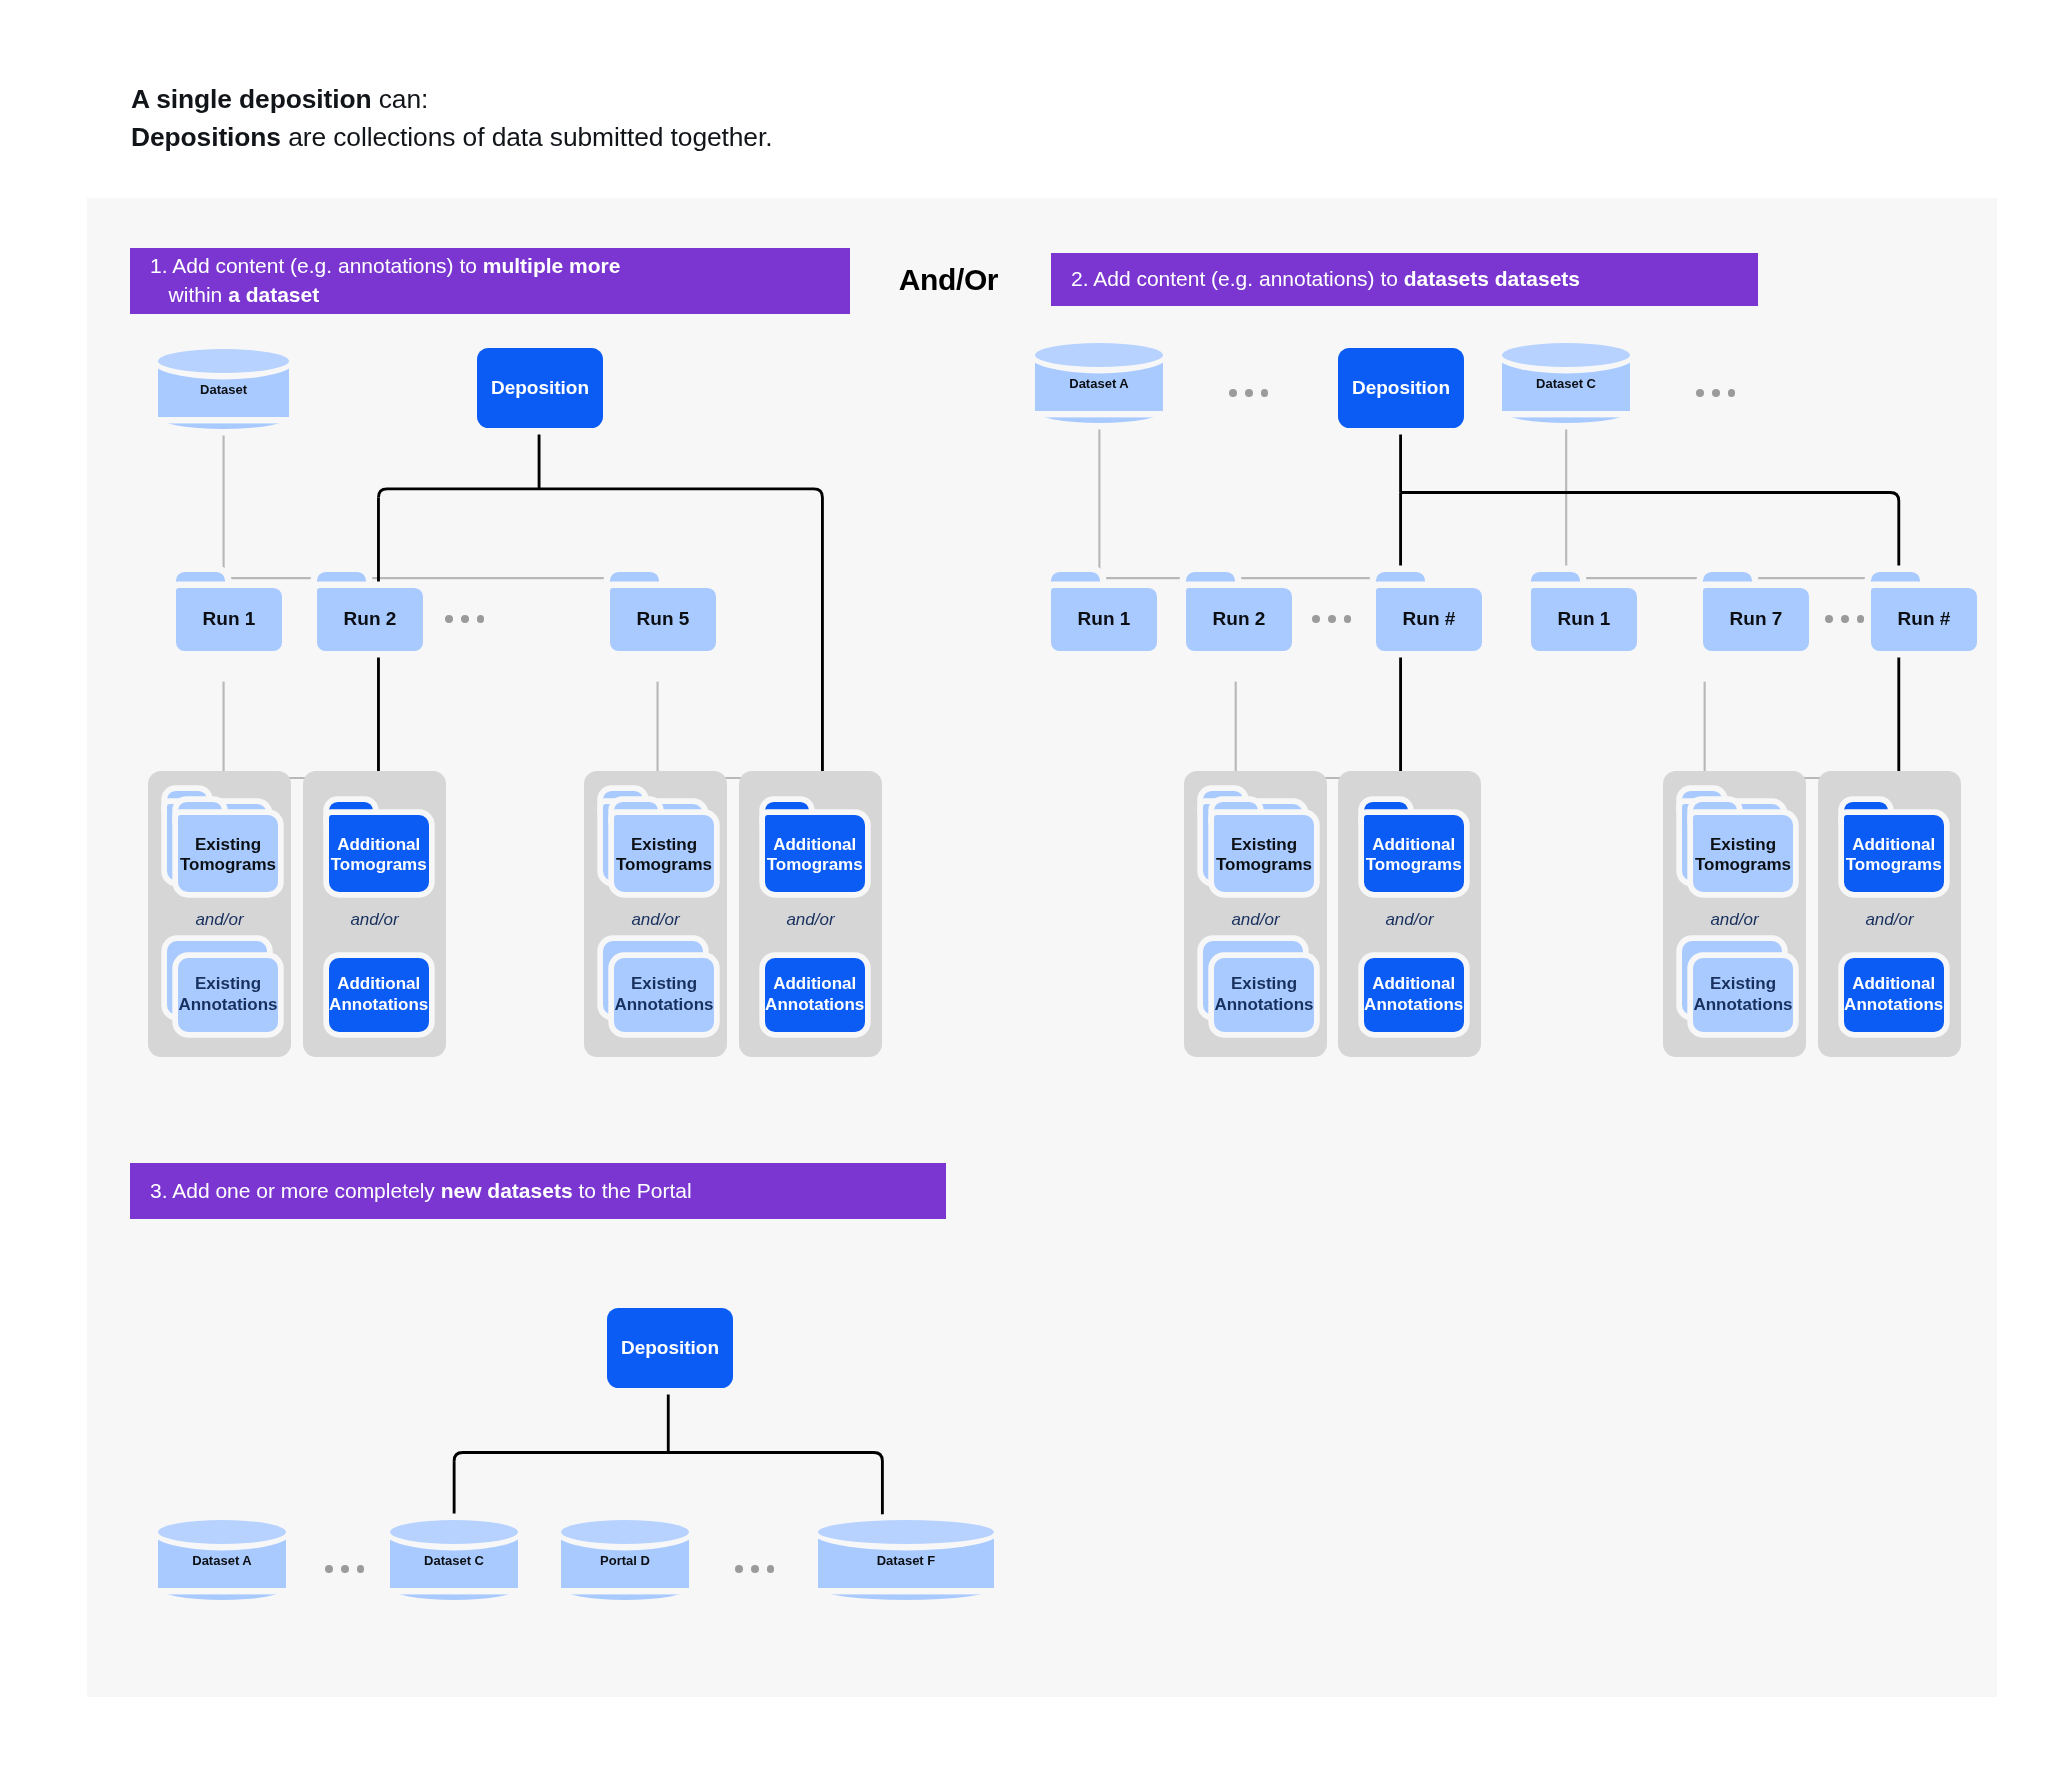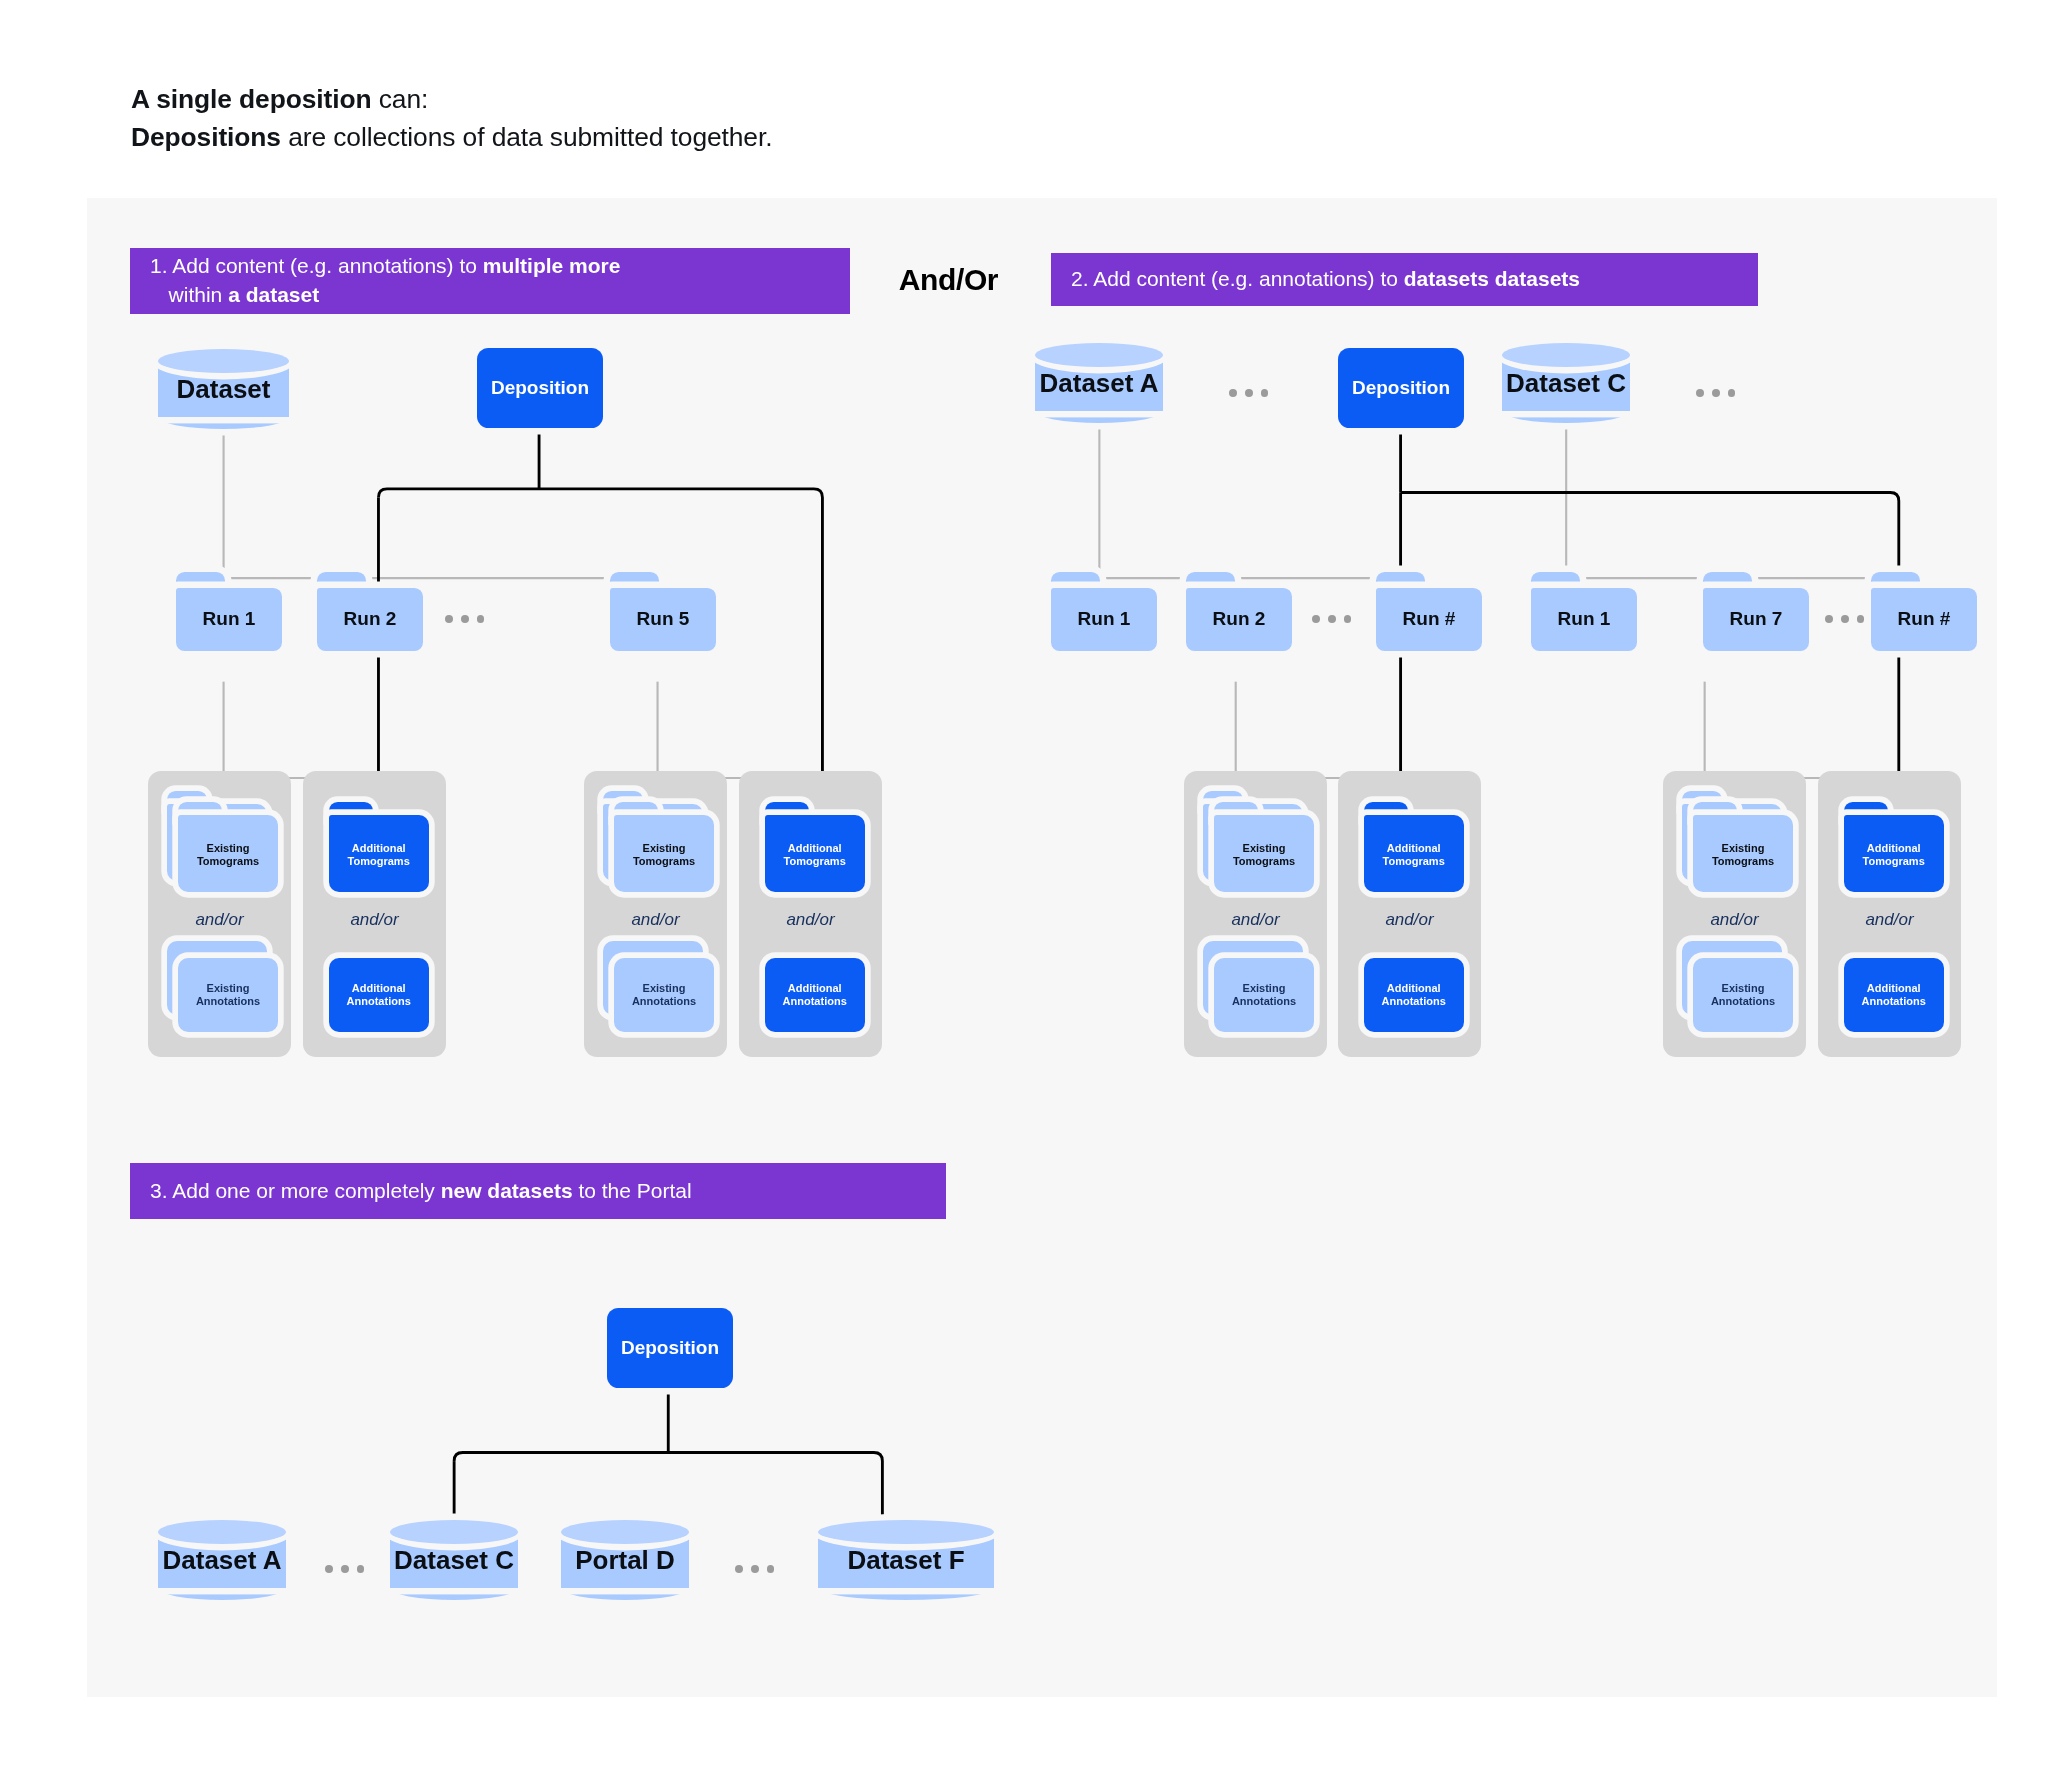--- a/index.html
+++ b/index.html
@@ -30,21 +30,21 @@
   
   .cyl{position:absolute;}
   .cyl .body{position:absolute;left:0;top:11.4px;width:100%;height:calc(100% - 23px);
        background:#a9caff;box-shadow:0 0 0 6.4px #f7f7f7;}
   .cyl .top{position:absolute;left:0;top:0;width:100%;height:24px;border-radius:50%;
        background:#b7d2ff;box-shadow:0 0 0 6.4px #f7f7f7;}
   .cyl .bot{position:absolute;left:0;bottom:0;width:100%;height:24px;border-radius:50%;
        background:#a9caff;box-shadow:0 0 0 6.4px #f7f7f7;}
   .cyl .lbl{position:absolute;left:0;top:0;width:100%;height:100%;
        display:flex;align-items:center;justify-content:center;
-       font-size:26px;font-weight:700;color:#0b0f14;z-index:4;}
+       font-size:13px;font-weight:700;color:#0b0f14;z-index:4;}
 
   
   .depo{position:absolute;background:#0b5cf5;border-radius:11.4px;
         box-shadow:0 0 0 6.4px #f7f7f7;
         display:flex;align-items:center;justify-content:center;
         color:#fff;font-size:19px;font-weight:700;}
 
   
   .folder{position:absolute;}
   .folder .tab{position:absolute;left:0;top:0;width:46%;height:18.6px;
@@ -62,21 +62,21 @@
   
   .gcard{position:absolute;background:#d6d6d6;border-radius:13px;}
   .gcard .andor{position:absolute;left:0;width:100%;text-align:center;
         font-style:italic;font-size:17px;color:#18305e;font-weight:400;}
 
   
   .sf{position:absolute;}
   .sf .layer{position:absolute;border-radius:2.9px 10px 10px 10px;box-shadow:0 0 0 5.7px #f7f7f7;}
   .sf .ltab{position:absolute;height:17px;border-radius:8.6px 8.6px 0 0;box-shadow:0 0 0 5.7px #f7f7f7;}
   .sf .txt{position:absolute;z-index:9;display:flex;align-items:center;justify-content:center;
-        text-align:center;font-size:11px;font-weight:700;line-height:1.22;}
+        text-align:center;font-size:17px;font-weight:700;line-height:1.22;}
 
   .lite .layer,.lite .ltab{background:#a9caff;}
   .dark .layer,.dark .ltab{background:#0b5cf5;}
   .txt-black{color:#0b0f14;}
   .txt-navy{color:#18305e;}
   .txt-white{color:#ffffff;}
 
   
   .sf .rlayer{position:absolute;border-radius:10px;box-shadow:0 0 0 5.7px #f7f7f7;}
   .lite .rlayer{background:#a9caff;}

